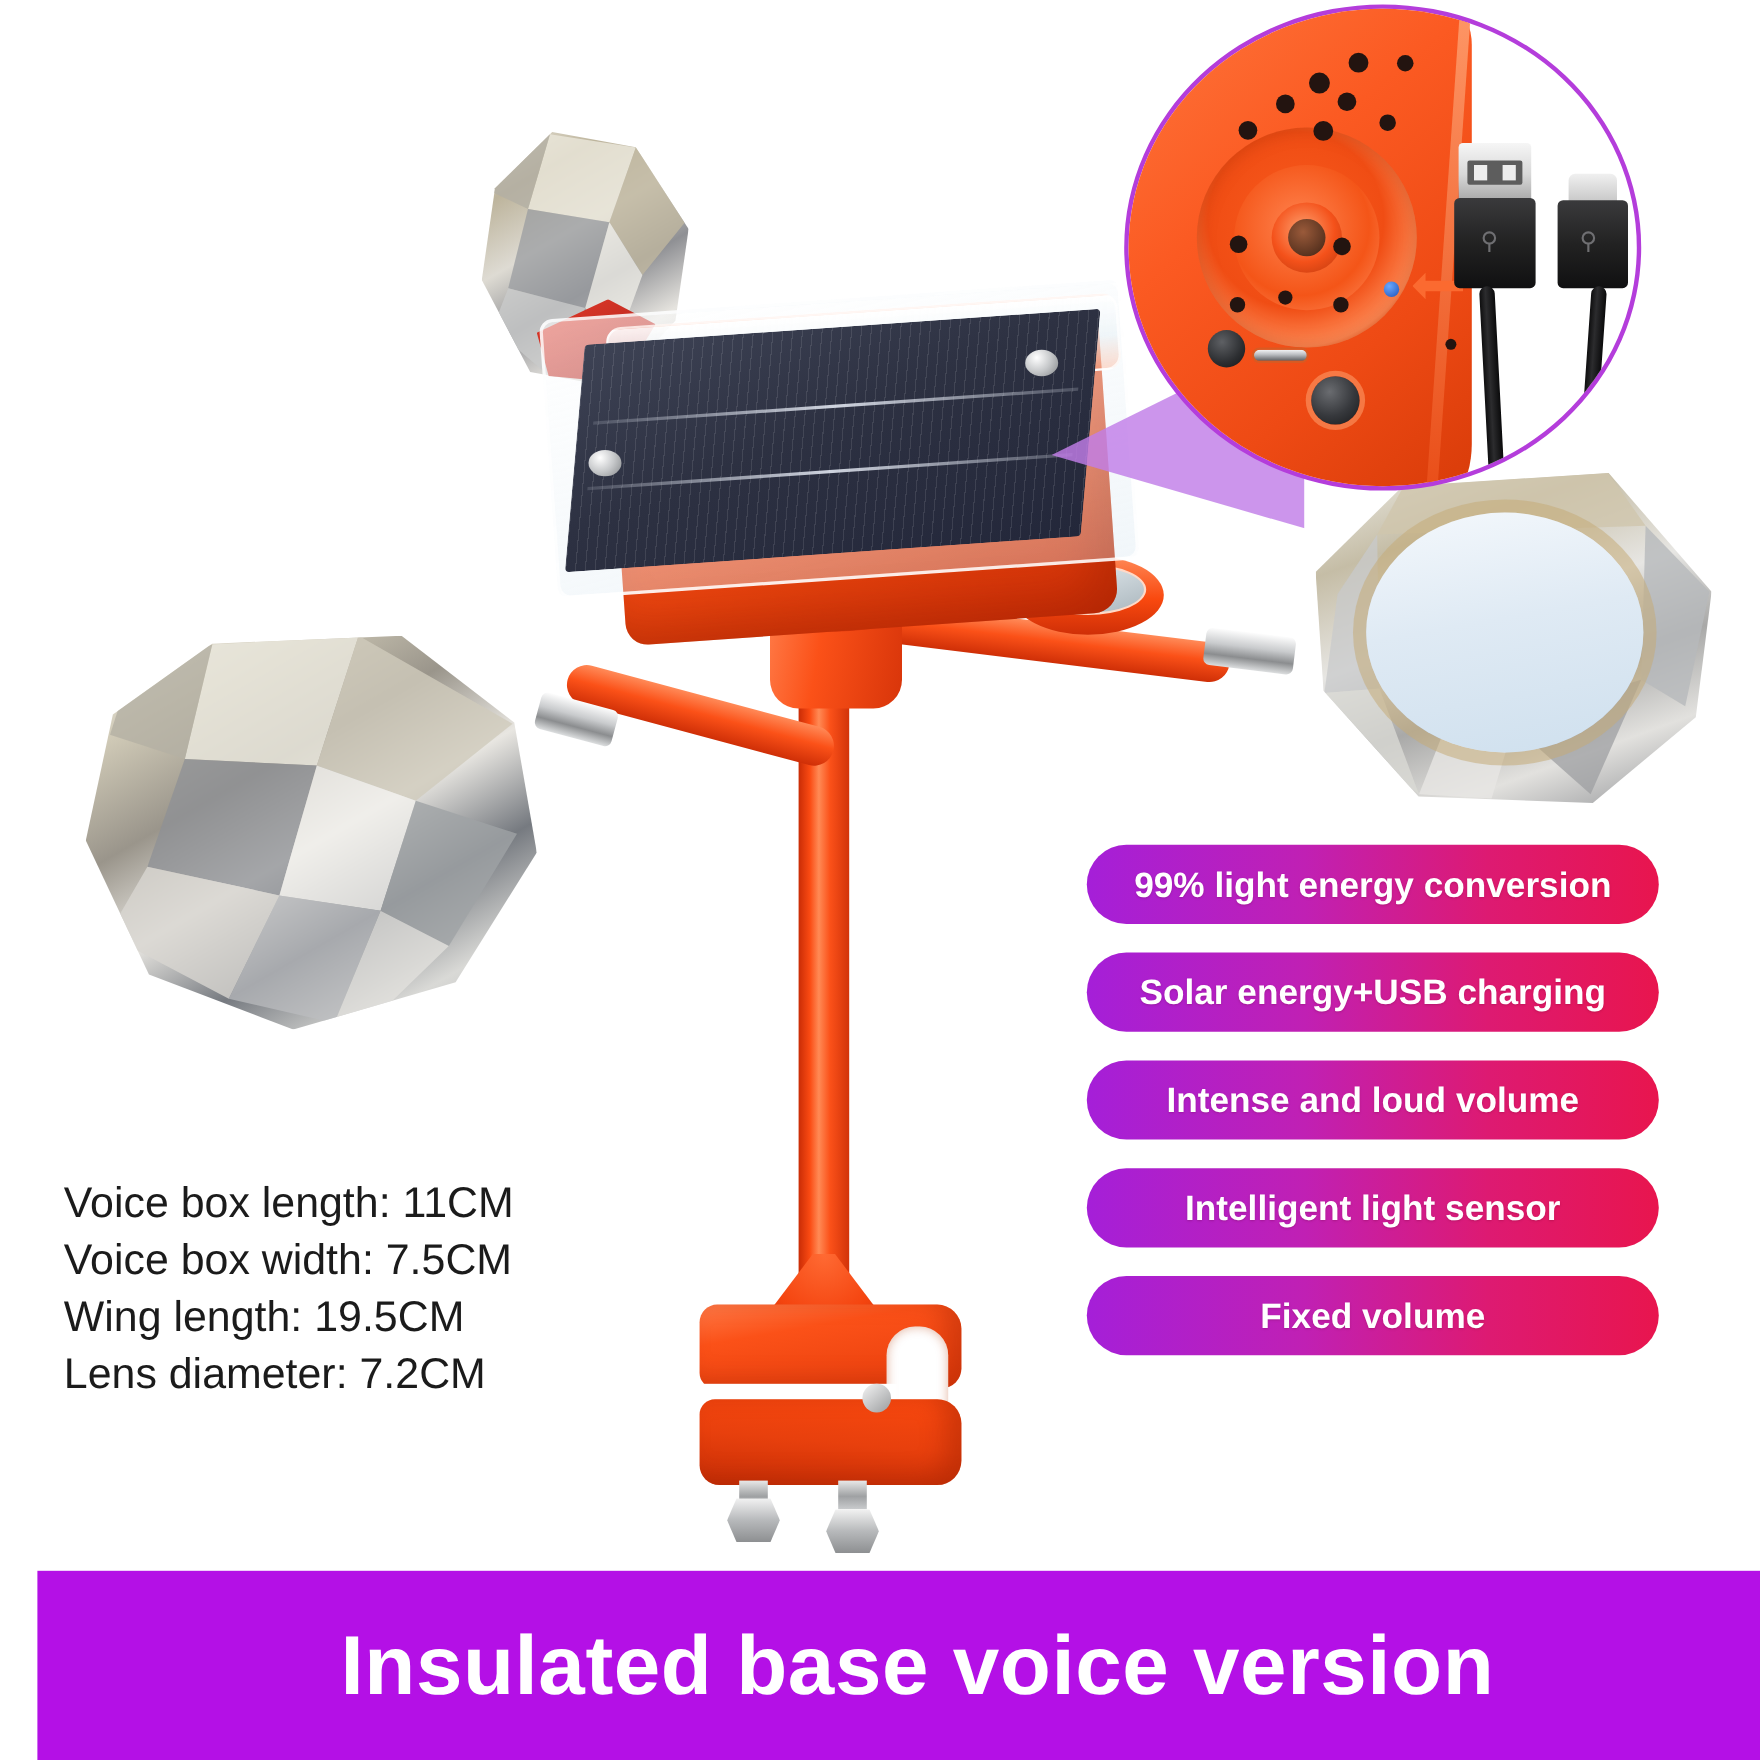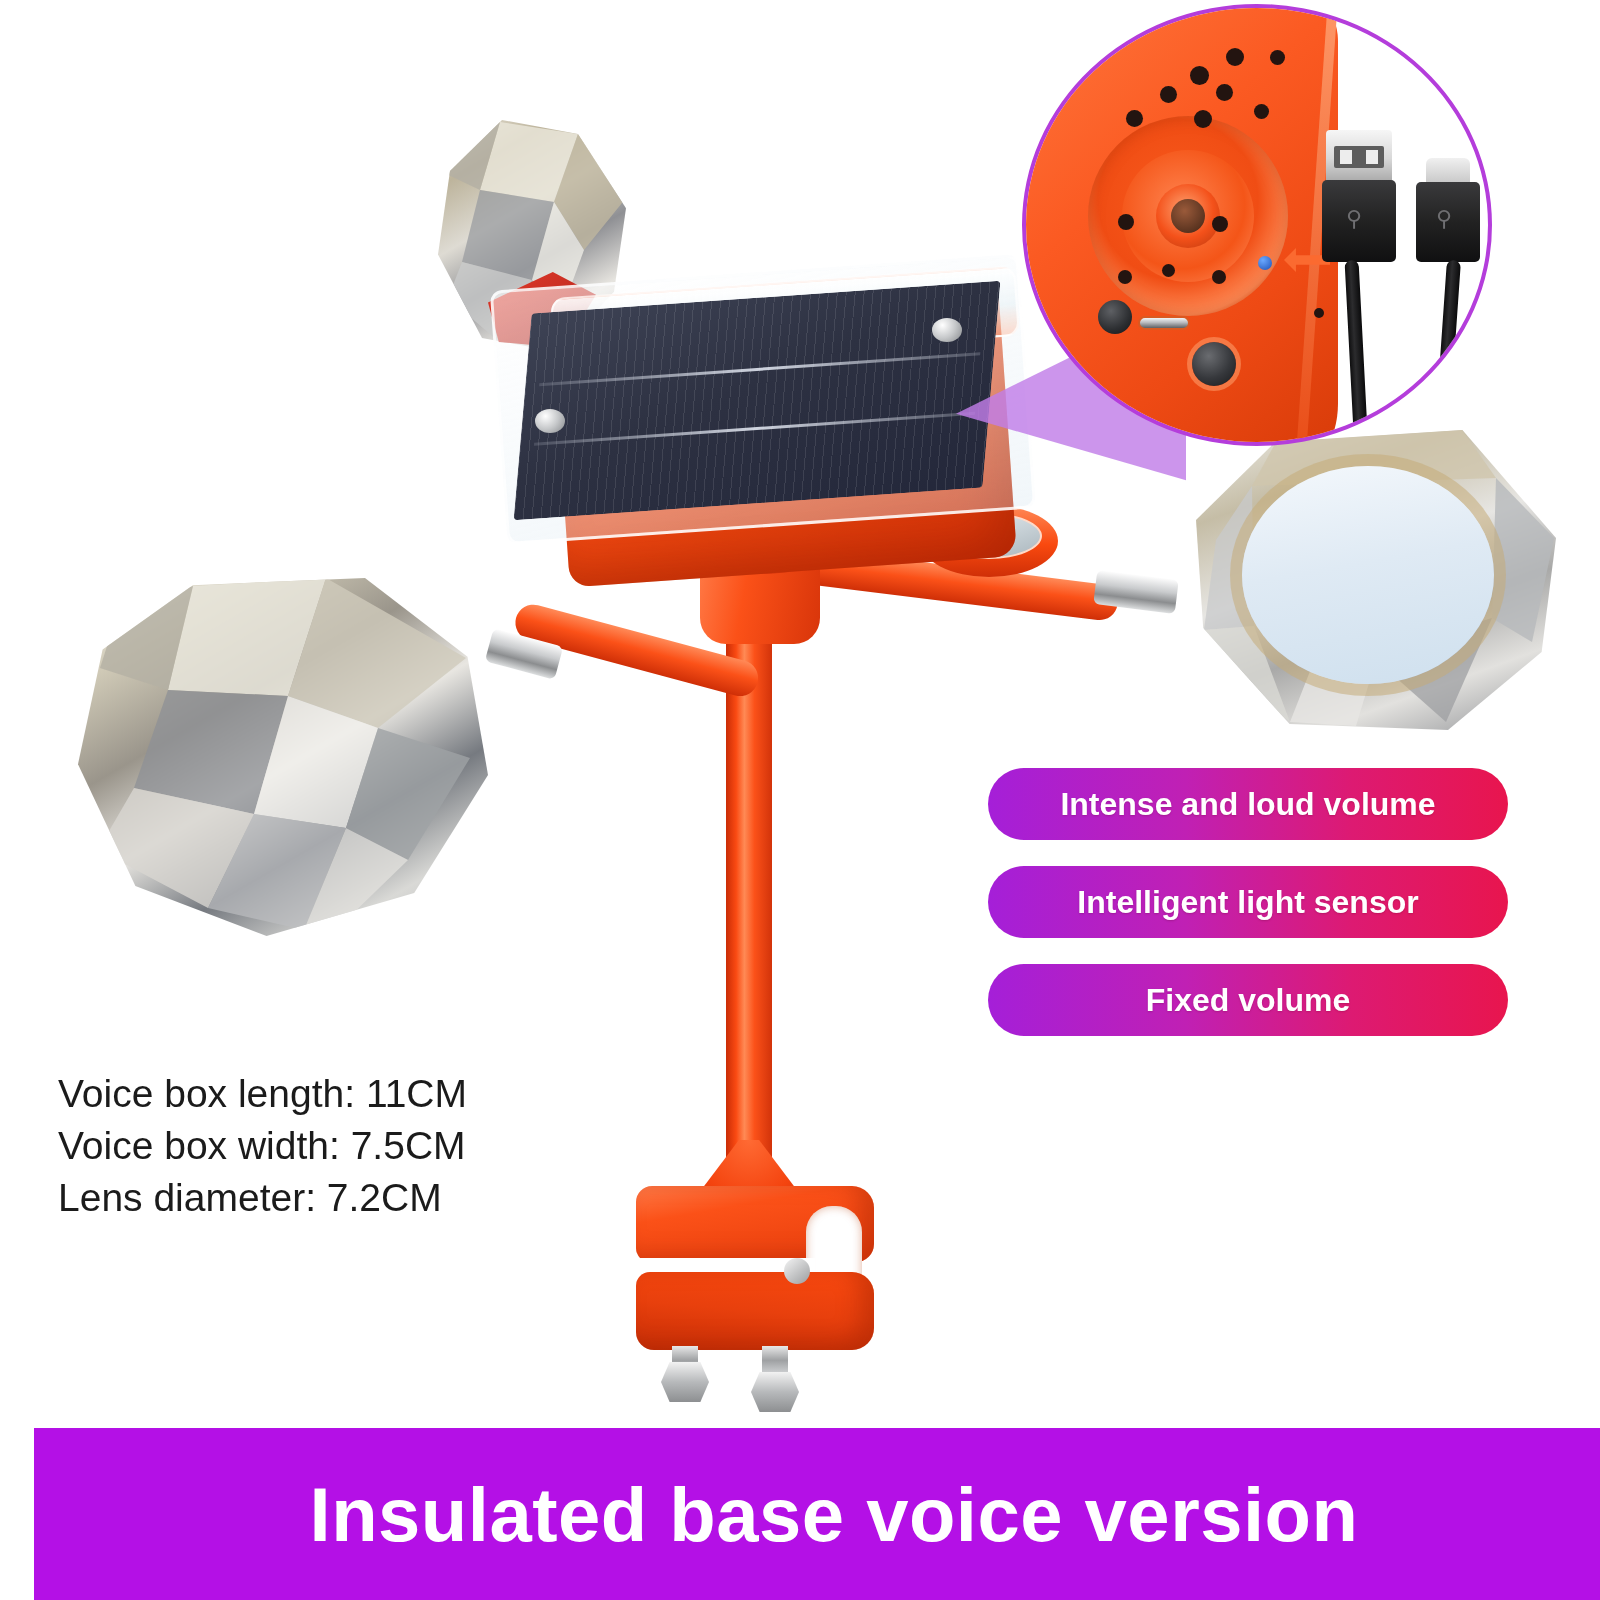--- a/index.html
+++ b/index.html
@@ -459,24 +459,27 @@
       <span class="usb-glyph" style="left:20px;top:26px;">⚲</span>
     </div>
     <div class="cable-1"></div>
     <div class="cable-2"></div>
   </div>
 
 
   <div class="prod specs">
     <div>Voice box length: 11CM</div>
     <div>Voice box width: 7.5CM</div>
+    <div>Wing length: 19.5CM</div>
     <div>Lens diameter: 7.2CM</div>
   </div>
 
   <div class="prod pills">
+    <div class="pill">99% light energy conversion</div>
+    <div class="pill">Solar energy+USB charging</div>
     <div class="pill">Intense and loud volume</div>
     <div class="pill">Intelligent light sensor</div>
     <div class="pill">Fixed volume</div>
   </div>
 
   <div class="prod banner">
     <span class="banner-text">Insulated base voice version</span>
   </div>
 
 </div>

